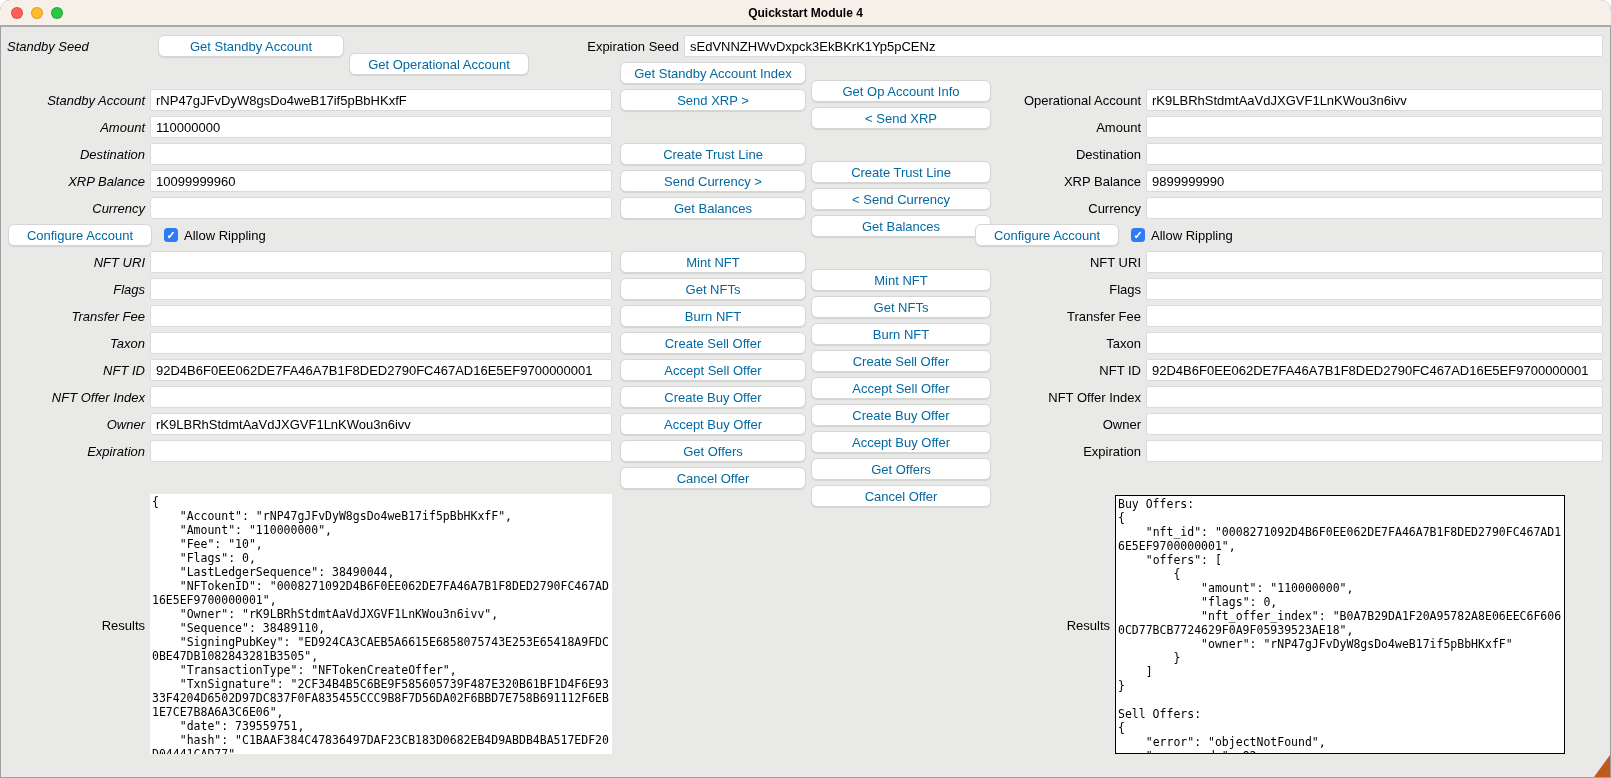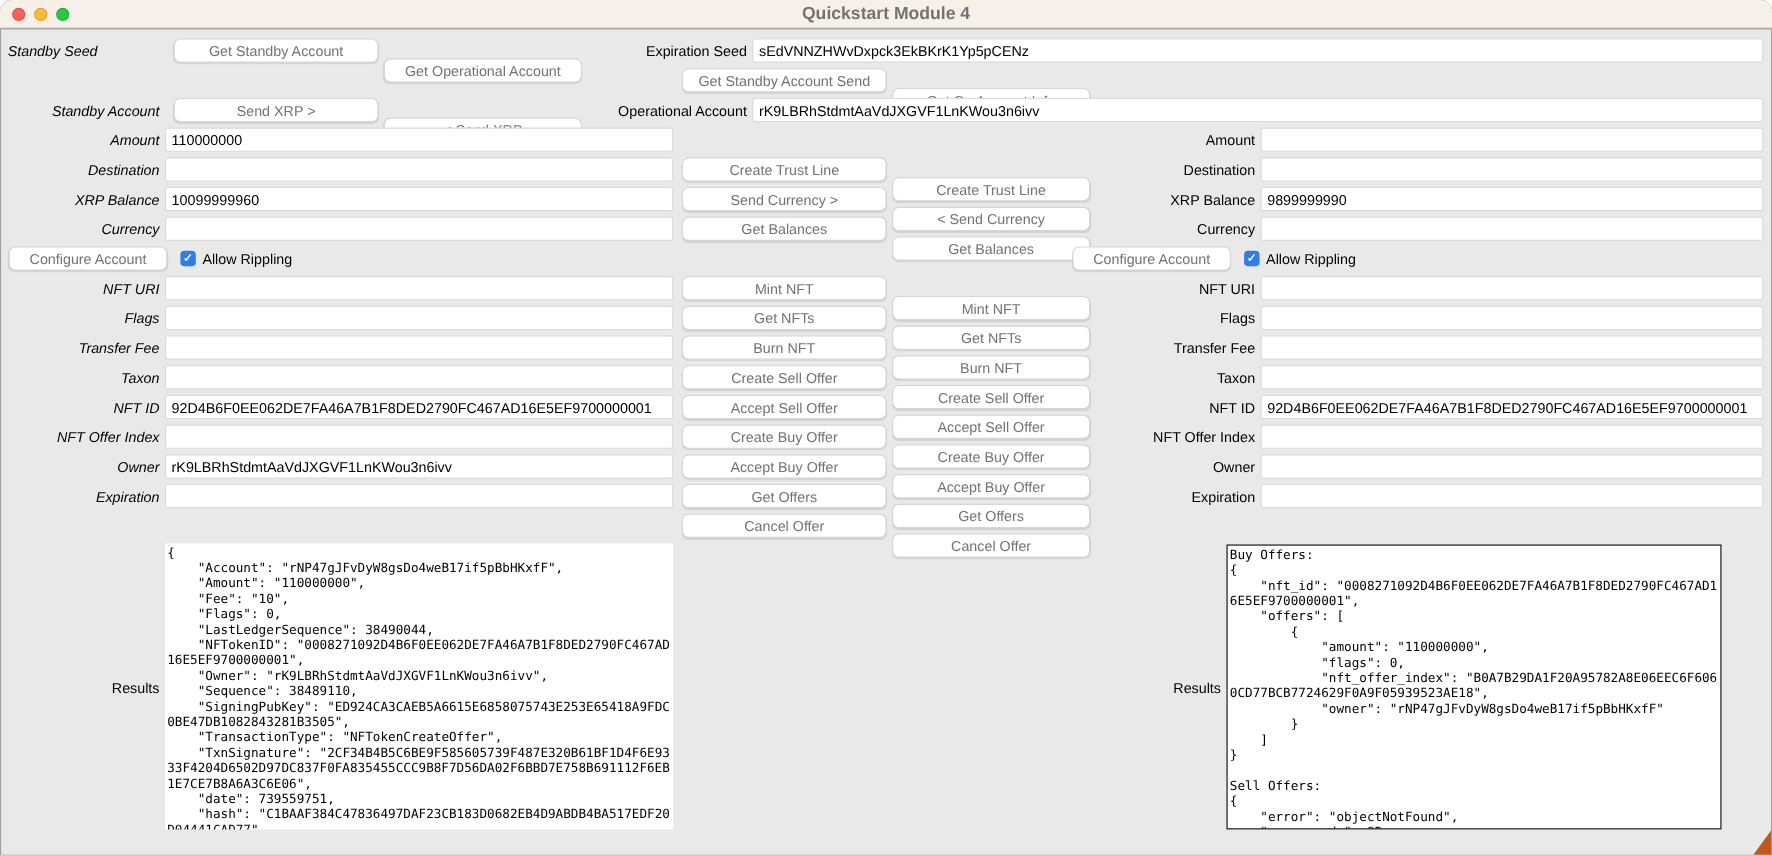--- a/index.html
+++ b/index.html
@@ -19,21 +19,21 @@
   
   .titlebar {
     position:relative; height:25px;
     background:#f7f0e8;
     border-bottom:2px solid #a9a9a9;
     border-radius:10px 10px 0 0;
     display:flex; align-items:center; justify-content:center;
   }
   .traffic { position:absolute; left:11px; top:7px; display:flex; gap:8px; }
   .dot { width:12px; height:12px; border-radius:50%; border:0.5px solid rgba(0,0,0,0.15); box-sizing:border-box; }
-  .title { font-weight:bold; font-size:16px; color:#737373; }
+  .title { font-weight:bold; font-size:12px; color:#000000; }
 
   
   .content { padding-top:8px; }
   .row { position:relative; display:flex; align-items:center; height:22px; margin-bottom:5px; }
   .ll { width:150px; text-align:right; padding-right:5px; box-sizing:border-box; white-space:nowrap;font-style:italic; }
   .ll.left { text-align:left; padding-left:7px; }
   .li { width:462px; }
   .b1 { width:194px; padding-left:8px; box-sizing:border-box; }
   .b2 { width:185px; padding-left:5px; box-sizing:border-box;margin-top:36px; }
   .rl { width:155px; text-align:right; padding-right:5px; box-sizing:border-box; white-space:nowrap; }
@@ -42,21 +42,21 @@
   input.field {
     width:100%; height:22px; box-sizing:border-box;
     border:1px solid #dadada; border-radius:2px;
     padding:0 5px; background:#fff;
     font:13px "Liberation Sans", sans-serif; color:#000;
   }
   button.btn {
     display:block; width:100%; height:22px;
     border:1px solid #d6d6d6; border-radius:6px;
     background:#ffffff;
-    font:13px "Liberation Sans", sans-serif; color:#737373;
+    font:13px "Liberation Sans", sans-serif; color:#0369a1;
     box-shadow:0 1px 1px rgba(0,0,0,0.10);
     cursor:default;
   }
   
   .cfg-left { display:flex; align-items:center; margin-left:8px; }
   .cfg-left .btn, .cfg-right .btn { width:144px; }
   .cfg-right { position:absolute; left:975px; display:flex; align-items:center; }
   .checkbox {
     width:14px; height:14px; border-radius:3.5px;
     background:#2e7bf6; color:#fff;
@@ -112,31 +112,32 @@
           <button class="btn">Get Operational Account</button>
         </div>
       <div class="rl">Expiration Seed</div>
       <div class="ri"><input class="field" value="sEdVNNZHWvDxpck3EkBKrK1Yp5pCENz" style=""></div>
     </div>
 
     <div class="row">
       <div class="ll"></div>
         <div class="li"></div>
       <div class="b1">
-          <button class="btn">Get Standby Account Send</button>
+          <button class="btn">Get Standby Account Index</button>
         </div>
       <div class="b2">
           <button class="btn">Get Op Account Info</button>
         </div>
       <div class="rl"></div>
         <div class="ri"></div>
     </div>
 
     <div class="row">
       <div class="ll">Standby Account</div>
+      <div class="li"><input class="field" value="rNP47gJFvDyW8gsDo4weB17if5pBbHKxfF" style=""></div>
       <div class="b1">
           <button class="btn">Send XRP &gt;</button>
         </div>
       <div class="b2">
           <button class="btn">&lt; Send XRP</button>
         </div>
       <div class="rl">Operational Account</div>
       <div class="ri"><input class="field" value="rK9LBRhStdmtAaVdJXGVF1LnKWou3n6ivv" style=""></div>
     </div>
 

